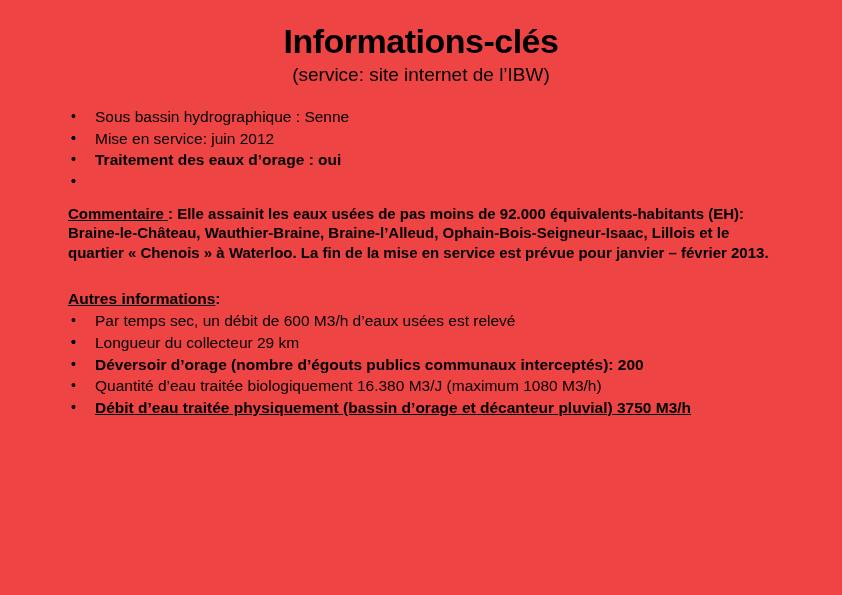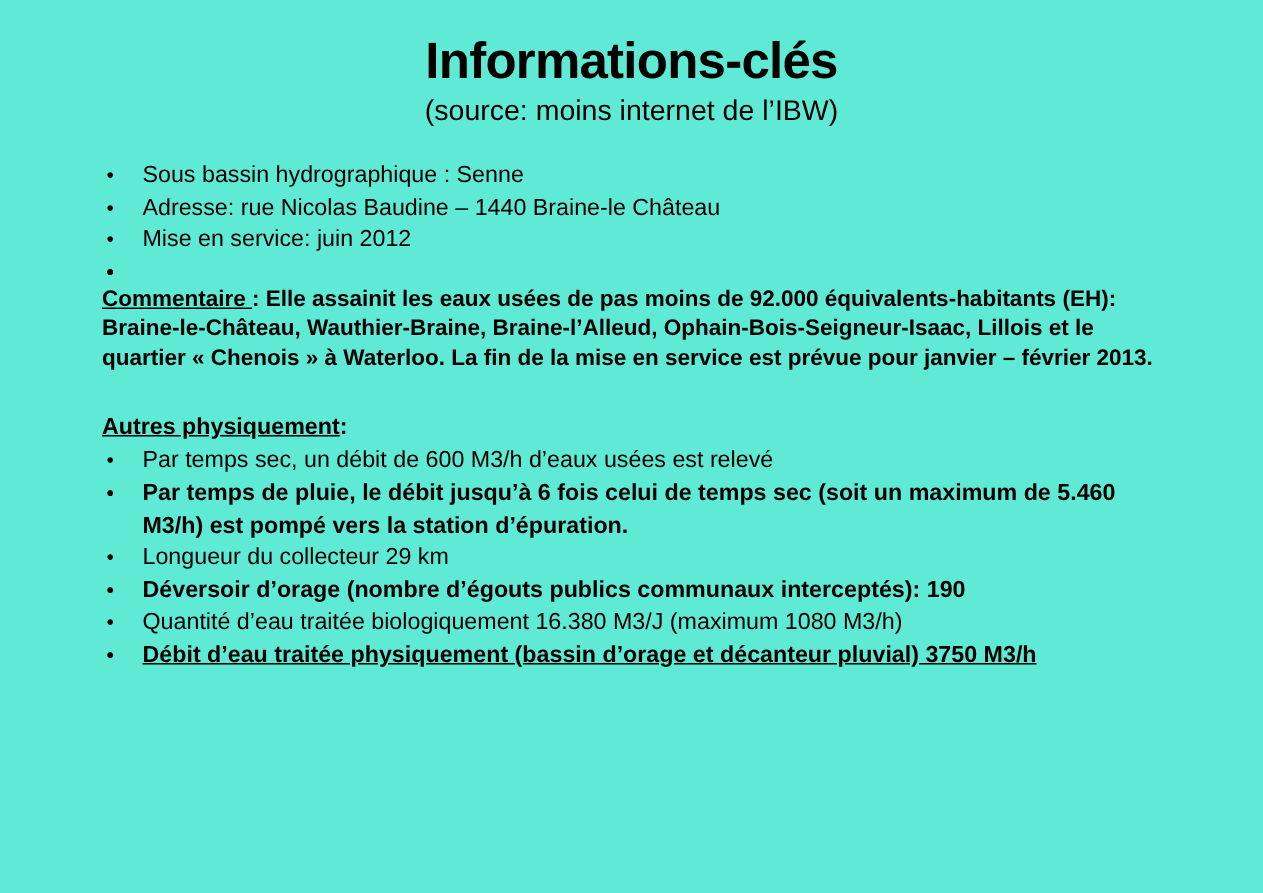--- a/index.html
+++ b/index.html
@@ -2,21 +2,21 @@
 <html><head>
 <meta charset="utf-8">
 <style>
   * { margin: 0; padding: 0; box-sizing: border-box; }
   html, body { background: #e8e8e8; }
   body { font-family: "Liberation Sans", "DejaVu Sans", sans-serif; }
   .slide {
     position: relative;
     width: 842px;
     height: 595px;
-    background: #5eead4;
+    background: #ef4444;
     color: #000000;
     margin: 0 auto;
     overflow: hidden;
   }
   .title {
     text-align: center;
     font-size: 34px;
     font-weight: bold;
     padding-top: 22px;
     line-height: 1.15;
@@ -41,57 +41,57 @@
   }
   ul.bullet-list li .bullet {
     position: absolute;
     left: 3px;
     top: 0;
     font-size: 14px;
   }
   li.bold { font-weight: bold; }
   .li-text.underline { text-decoration: underline; }
   .commentaire {
-    margin-top: 19px;
+    margin-top: 33px;
     font-size: 15px;
     font-weight: bold;
     line-height: 19.5px;
   }
   .u { text-decoration: underline; }
   .autres-heading {
     margin-top: 27px;
     font-size: 15.5px;
     font-weight: bold;
     line-height: 20px;
     margin-bottom: 1px;
   }
 </style>
 </head>
 <body>
 
 <div class="slide">
   <div class="title">Informations-clés</div>
-  <div class="subtitle">(source: moins internet de l’IBW)</div>
+  <div class="subtitle">(service: site internet de l’IBW)</div>
 
   <div class="content">
     <ul class="bullet-list" id="facts-list">
         <li><span class="bullet">•</span><span class="li-text">Sous bassin hydrographique : Senne</span></li>
-        <li><span class="bullet">•</span><span class="li-text">Adresse: rue Nicolas Baudine – 1440 Braine-le Château</span></li>
+        <li><span class="bullet">•</span></li>
         <li><span class="bullet">•</span><span class="li-text">Mise en service: juin 2012</span></li>
-        <li class="bold"><span class="bullet">•</span></li>
+        <li class="bold"><span class="bullet">•</span><span class="li-text">Traitement des eaux d’orage : oui</span></li>
         <li><span class="bullet">•</span></li>
         <li><span class="bullet">•</span></li>
       </ul>
 
     <p class="commentaire"><span class="u">Commentaire </span><span>: Elle assainit les eaux usées de pas moins de 92.000 équivalents-habitants (EH): Braine-le-Château, Wauthier-Braine, Braine-l’Alleud, Ophain-Bois-Seigneur-Isaac, Lillois et le quartier « Chenois » à Waterloo. La fin de la mise en service est prévue pour janvier – février 2013.</span></p>
 
-    <p class="autres-heading"><span class="u">Autres physiquement</span><span>:</span></p>
+    <p class="autres-heading"><span class="u">Autres informations</span><span>:</span></p>
 
     <ul class="bullet-list" id="autres-list">
         <li><span class="bullet">•</span><span class="li-text">Par temps sec, un débit de 600 M3/h d’eaux usées est relevé</span></li>
-        <li class="bold"><span class="bullet">•</span><span class="li-text">Par temps de pluie, le débit jusqu’à 6 fois celui de temps sec (soit un maximum de 5.460 M3/h) est pompé vers la station d’épuration.</span></li>
+        <li class="bold"><span class="bullet">•</span></li>
         <li><span class="bullet">•</span><span class="li-text">Longueur du collecteur 29 km</span></li>
-        <li class="bold"><span class="bullet">•</span><span class="li-text">Déversoir d’orage (nombre d’égouts publics communaux interceptés): 190</span></li>
+        <li class="bold"><span class="bullet">•</span><span class="li-text">Déversoir d’orage (nombre d’égouts publics communaux interceptés): 200</span></li>
         <li><span class="bullet">•</span><span class="li-text">Quantité d’eau traitée biologiquement 16.380 M3/J (maximum 1080 M3/h)</span></li>
         <li class="bold"><span class="bullet">•</span><span class="li-text underline">Débit d’eau traitée physiquement (bassin d’orage et décanteur pluvial) 3750 M3/h</span></li>
       </ul>
   </div>
 </div>
 
 </body></html>

